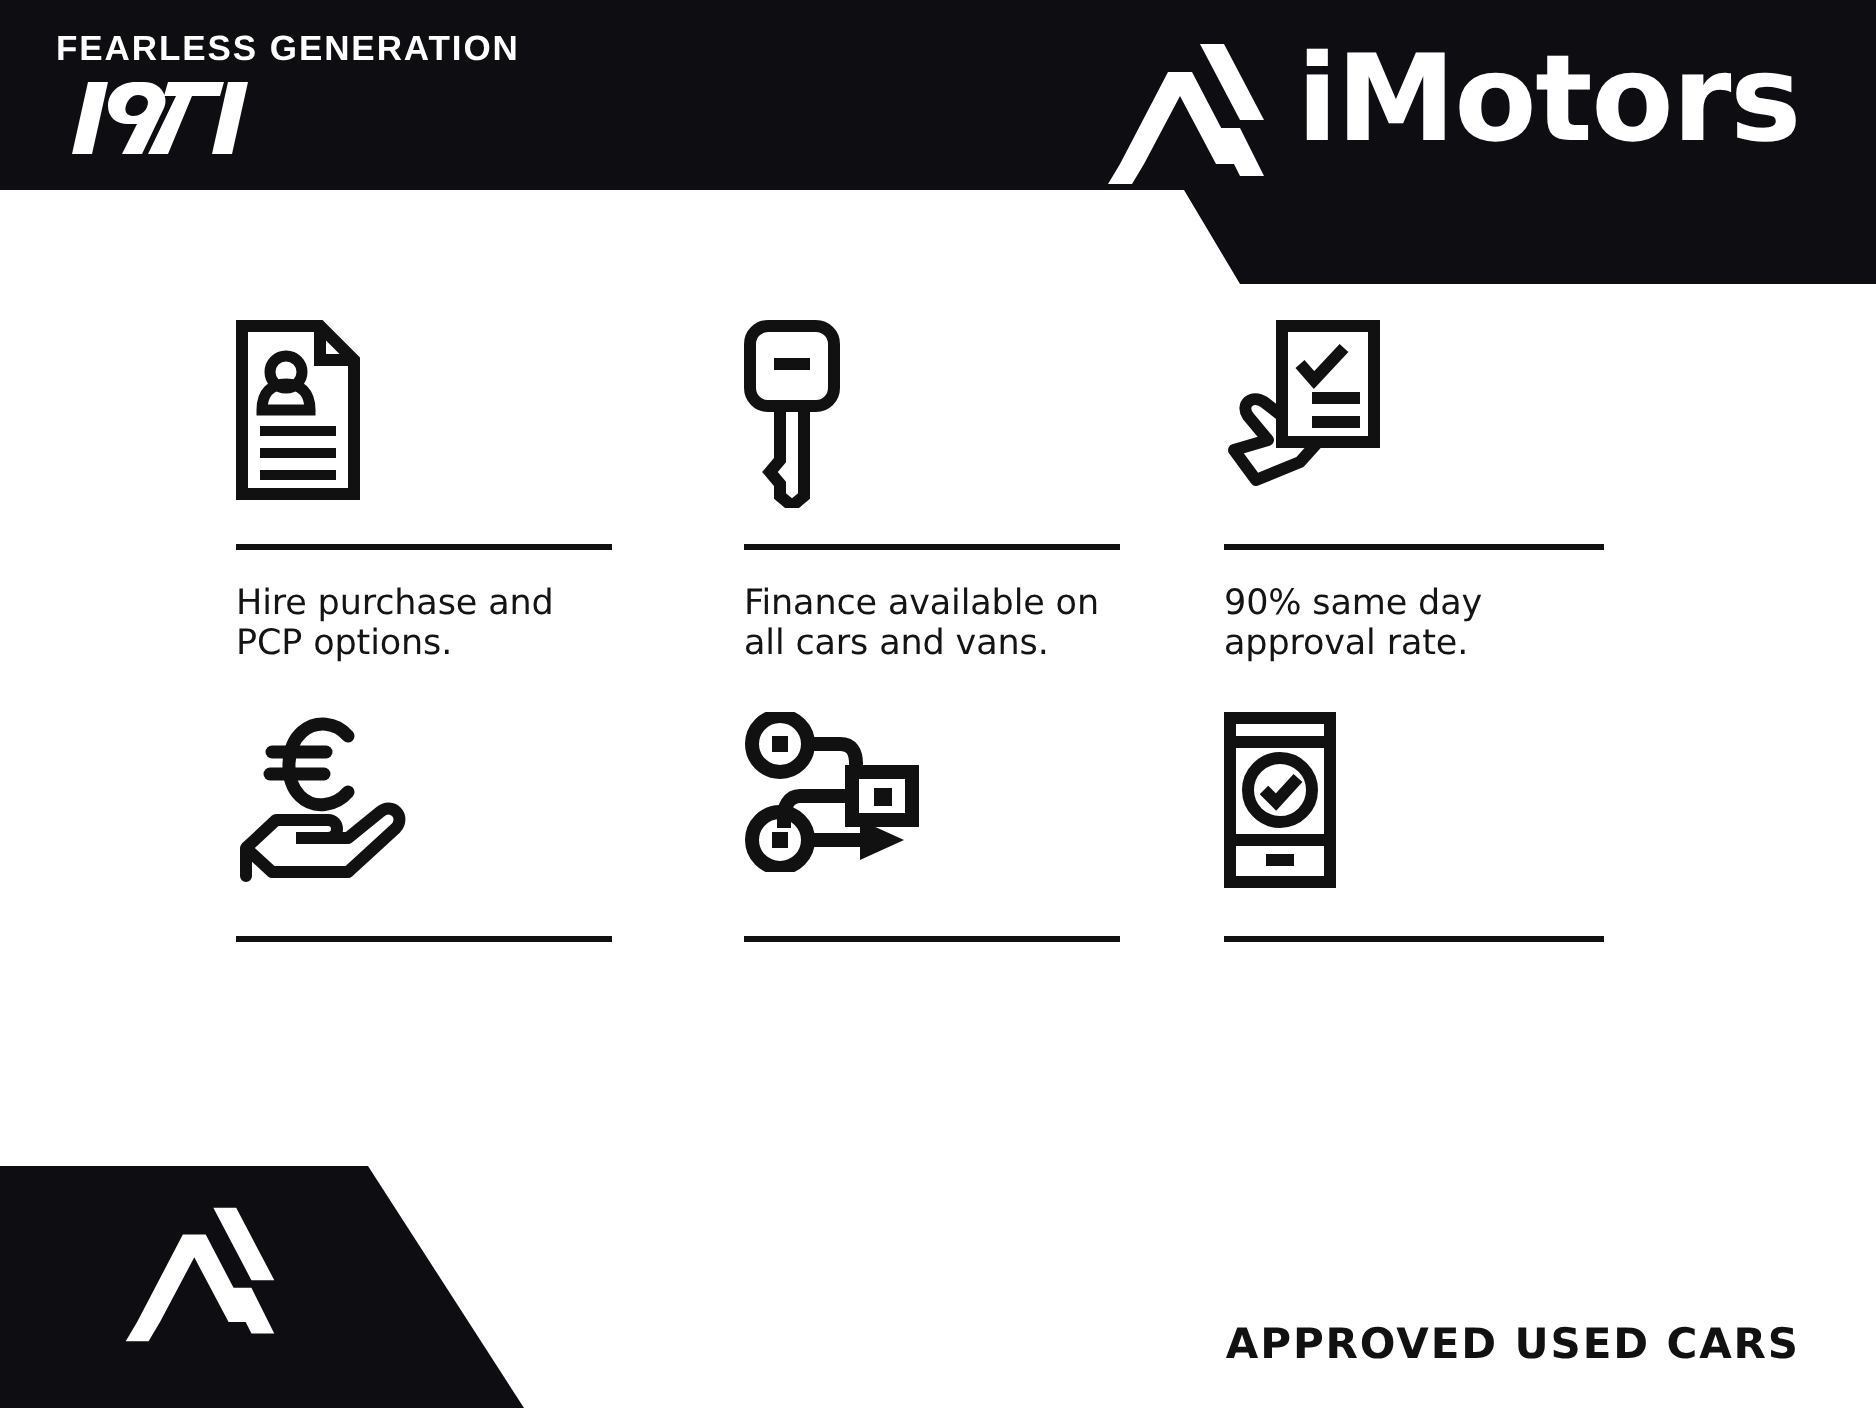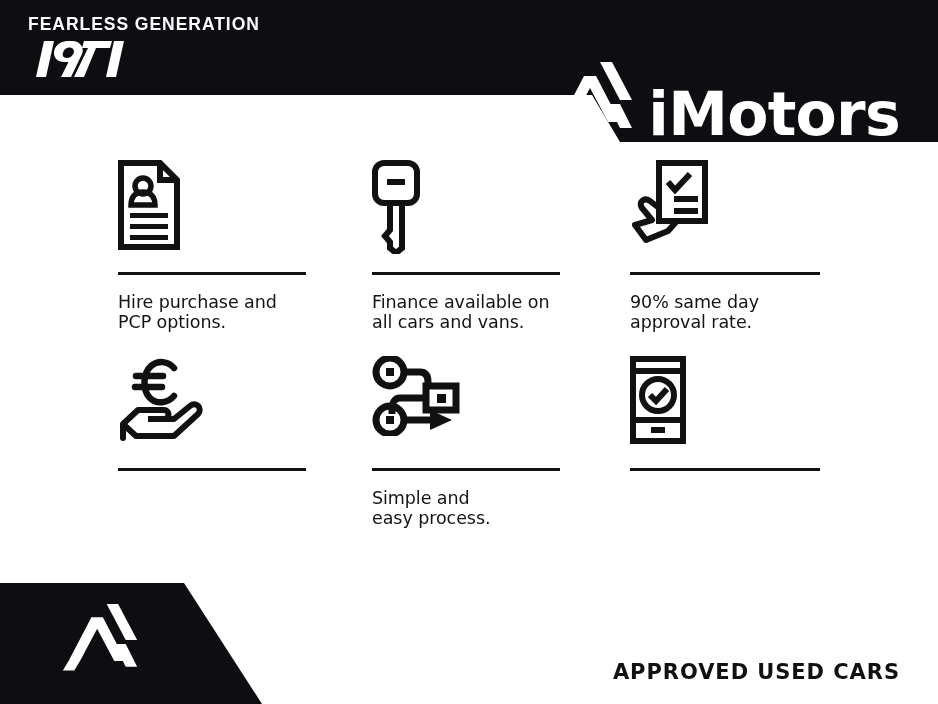--- a/index.html
+++ b/index.html
@@ -40,23 +40,22 @@
   }
   .year-logo {
     margin-top:7px;
     height:36px;
     width:96px;
   }
   .brand-right {
     position:absolute;
     right:38px; top:20px;
     display:flex;
-    align-items:flex-end;
+    align-items:flex-start;
     gap:16px;
-    margin-top:40px;
   }
   .imotors-mark { display:block; }
   .imotors-word {
     font-size:60px;
     font-weight:bold;
     letter-spacing:-0.012em;
     color:#ffffff;
     line-height:1;
     font-family:"DejaVu Sans", sans-serif;
   }
@@ -68,21 +67,21 @@
     width:938px;
   }
   .row { position:relative; height:196px; }
   .cell {
     position:absolute;
     top:0;
     width:195px;
   }
   .cell.c0 { left:118px; }
   .cell.c1 { left:372px; }
-  .cell.c2 { left:630px; }
+  .cell.c2 { left:612px; }
   .cell.c2.wide { width:205px; }
 
   .icon-box {
     height:112px;
     display:flex;
     align-items:flex-start;
     justify-content:flex-start;
   }
   .rule {
     height:3px;
@@ -263,22 +262,20 @@
               <rect x="14" y="60" width="8" height="8"></rect>
               <rect x="65" y="38" width="9" height="9"></rect>
             </g>
             <g fill="none" stroke="#111111" stroke-width="7">
               <path d="M34,64 L62,64"></path>
             </g>
             <polygon points="58,54 80,64 58,74" fill="#111111"></polygon>
           </svg>
         </div>
         <div class="rule"></div>
-        <div class="caption">Simple and
-easy process.</div>
       </div>
 
       <div class="cell c2 wide">
         <div class="icon-box">
           <svg width="56" height="88" viewBox="0 0 56 88" aria-hidden="true">
             <g fill="none" stroke="#111111" stroke-width="6">
               <rect x="3" y="3" width="50" height="82"></rect>
               <path d="M3,15 L53,15"></path>
               <path d="M3,64 L53,64"></path>
               <circle cx="28" cy="39" r="16"></circle>

